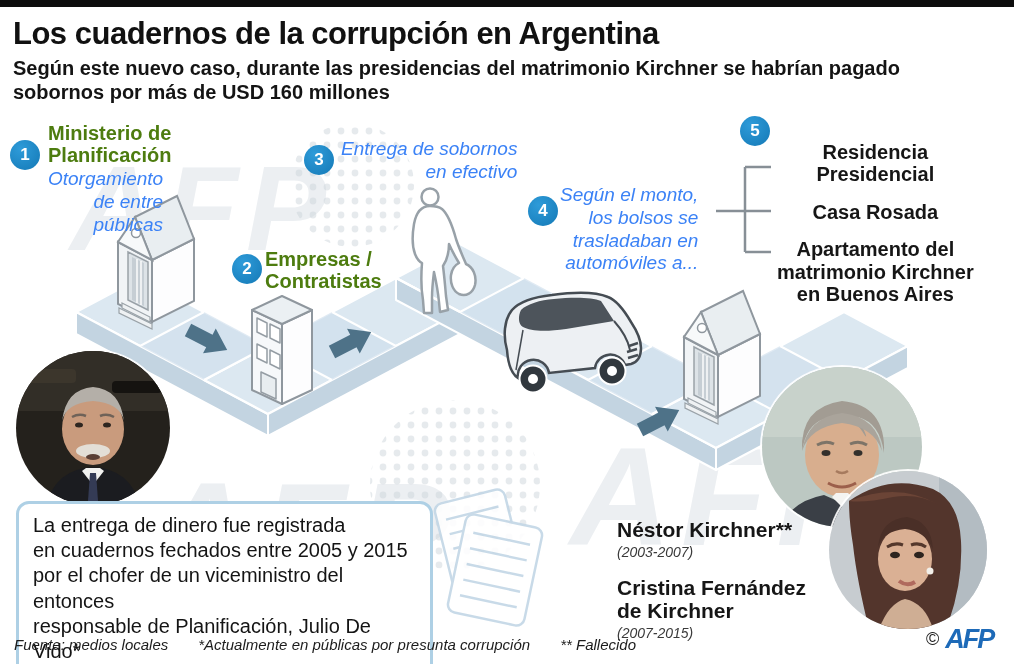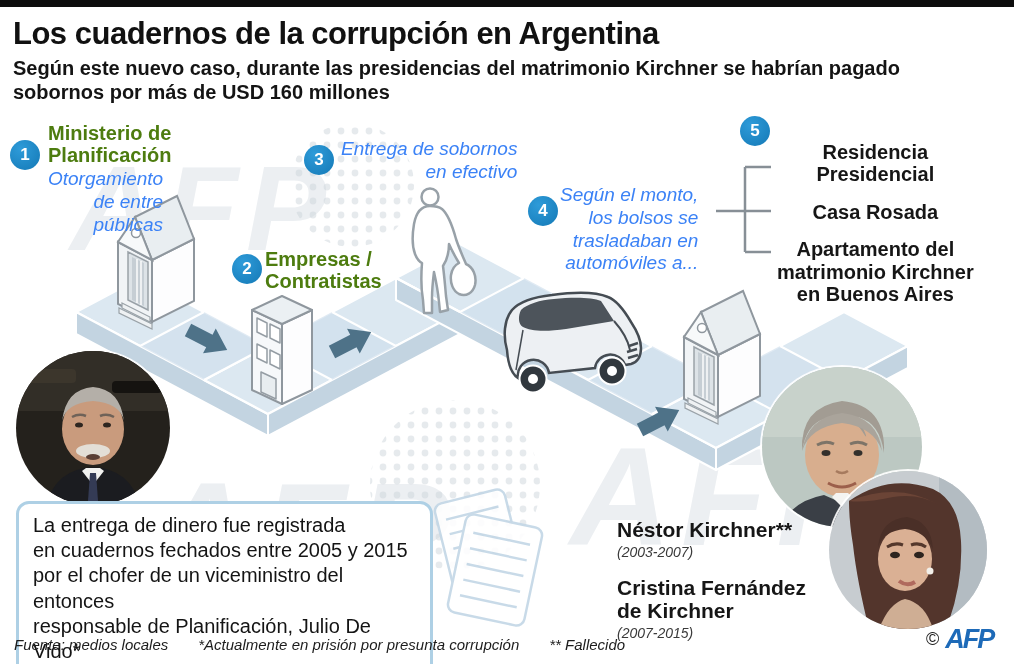--- a/index.html
+++ b/index.html
@@ -268,20 +268,20 @@
 <div class="presidents">
   <div class="pres-name pre">Néstor Kirchner**</div>
   <div class="pres-term">(2003-2007)</div>
   <div class="pres-name pre">Cristina Fernández
 de Kirchner</div>
   <div class="pres-term">(2007-2015)</div>
 </div>
 
 <div class="footer">
   <span>Fuente: medios locales</span>
-  <span>*Actualmente en prisión por presunta corrupción</span>
+  <span>*Actualmente en públicas por presunta corrupción</span>
   <span>** Fallecido</span>
 </div>
 
 <div class="afp-logo">
   <span class="afp-copy">©</span>
   <span class="afp-text">AFP</span>
 </div>
 
 </body></html>

